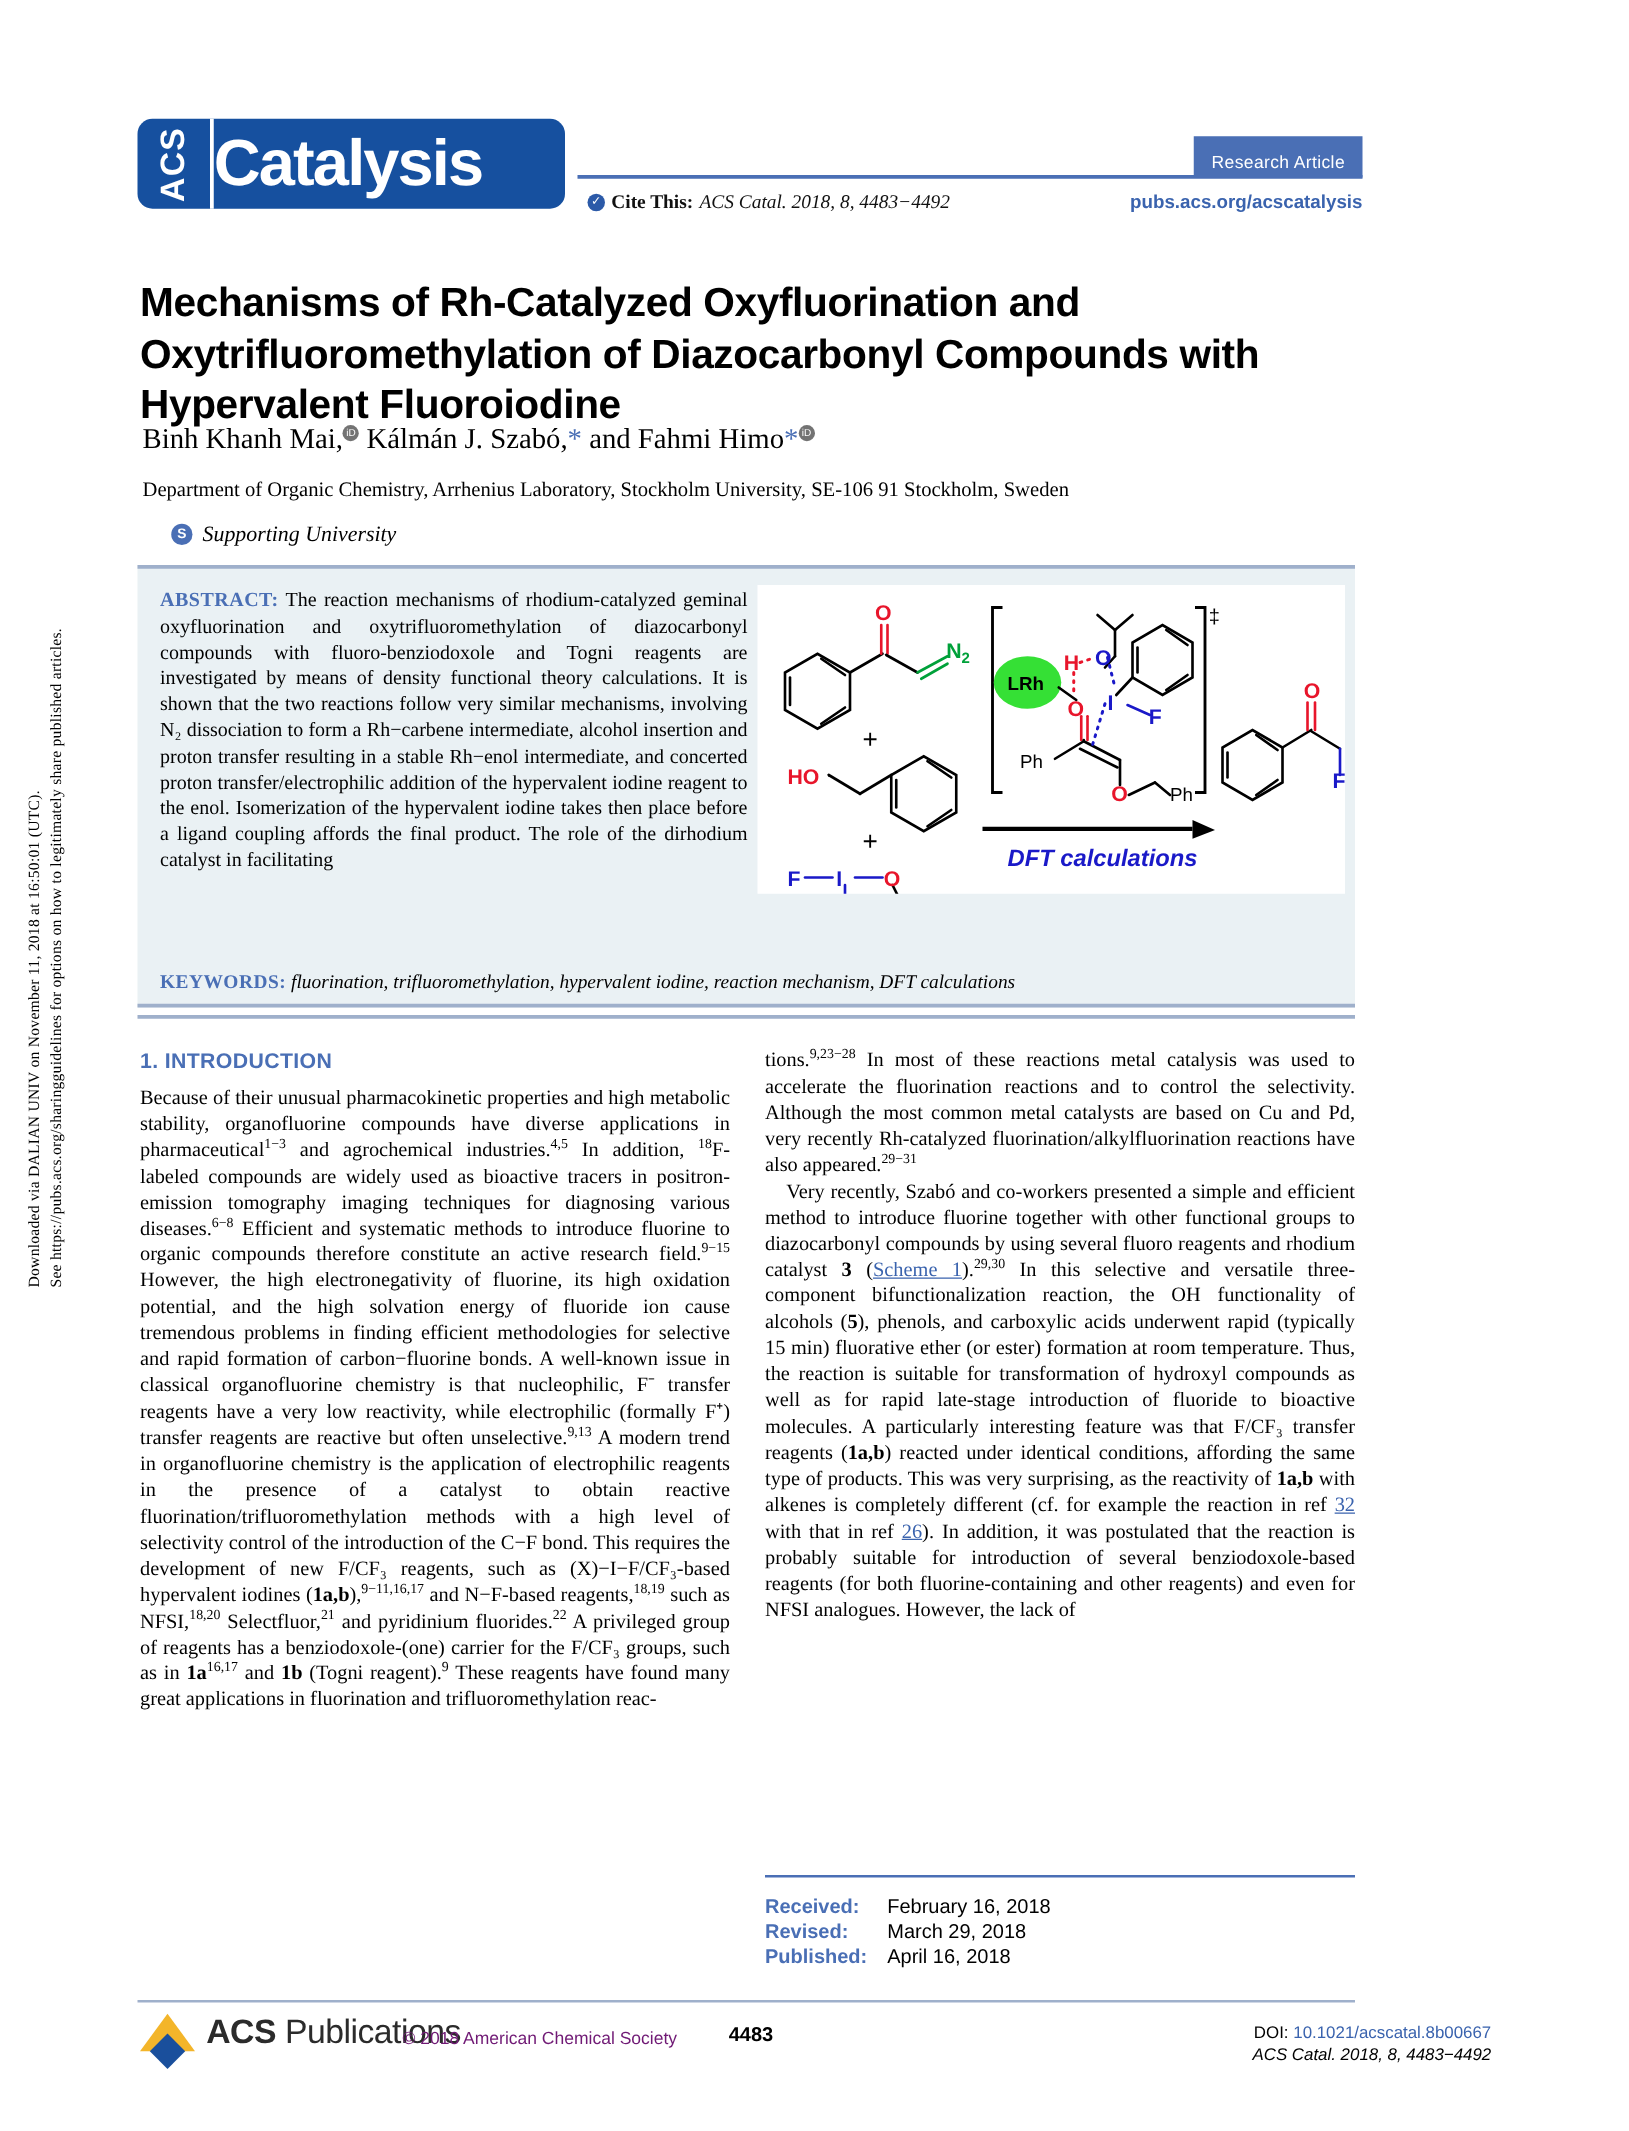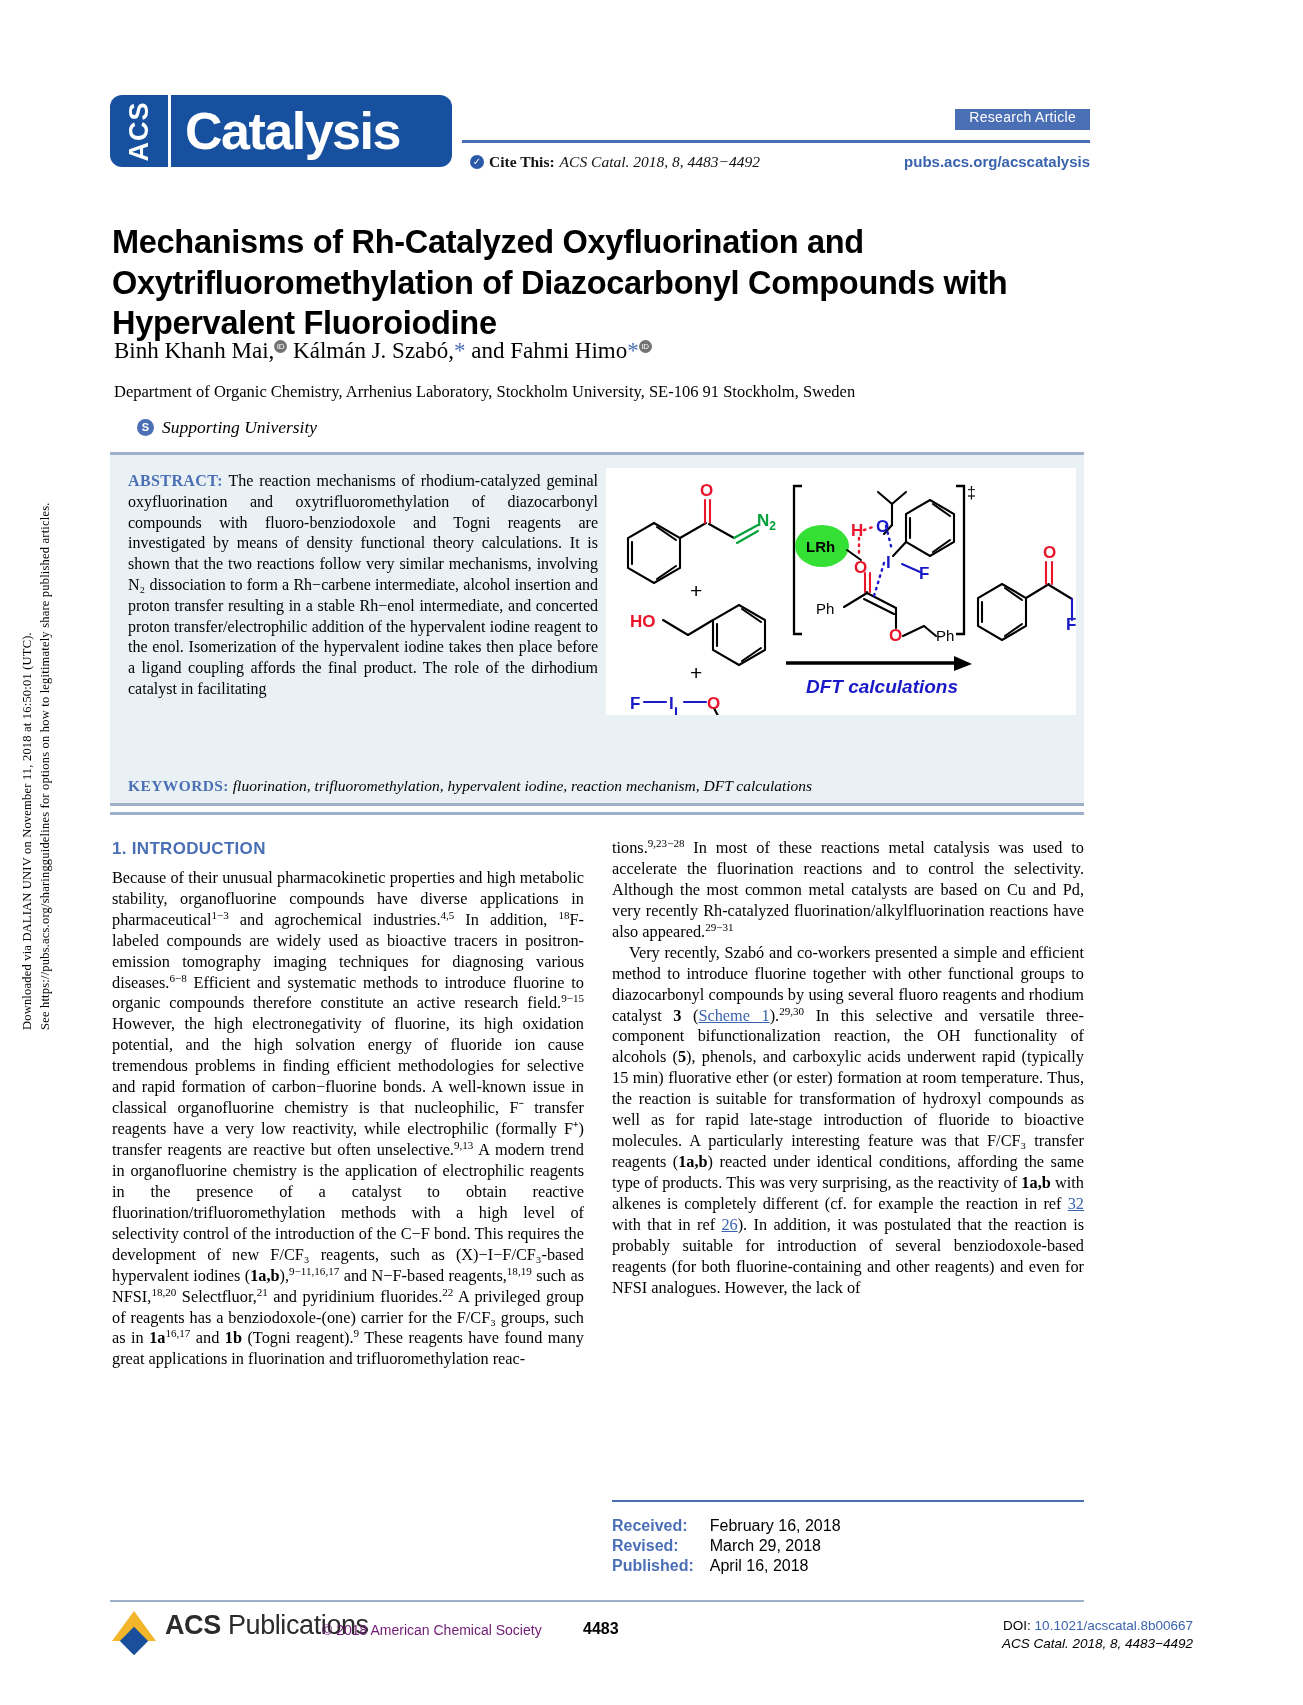--- a/index.html
+++ b/index.html
@@ -39,21 +39,21 @@
     border-right:3px solid #ffffff;
   }
   .logo-acs span{
     color:#ffffff; font-family:"Liberation Sans", sans-serif;
     font-weight:bold; font-size:27px; letter-spacing:1px;
     transform:rotate(-90deg); display:block;
   }
   .logo-word{
     color:#ffffff; font-family:"Liberation Sans", sans-serif;
     font-weight:bold; font-size:52px; letter-spacing:-1.5px;
-    margin-left:14px; line-height:1;
+    line-height:1;
   }
   .mast-rule{
     position:absolute; left:352px; top:45px; width:628px; height:2.5px;
     background:#4a6fb5;
   }
   .cite-line{
     position:absolute; left:360px; top:58px;
     font-size:15.5px; color:#111;
     font-family:"Liberation Serif", serif;
     display:flex; align-items:center; gap:5px;
@@ -62,21 +62,21 @@
     display:inline-block;width:14px;height:14px;border-radius:50%;
     background:#2c5aa8;color:#fff;font-size:10px;line-height:14px;
     text-align:center;font-family:"Liberation Sans",sans-serif;
   }
   .cite-label{font-weight:bold;}
   .cite-ital{font-style:italic;}
   .research-badge{
     position:absolute; right:0; top:14px;
     background:#4a6fb5; color:#ffffff;
     font-family:"Liberation Sans", sans-serif;
-    font-size:14px; padding:0 14px 5px 14px; letter-spacing:0.3px;
+    font-size:14px; padding:12px 14px 5px 14px; letter-spacing:0.3px;
   }
   .pubs-url{
     position:absolute; right:0; top:58px;
     font-family:"Liberation Sans", sans-serif;
     font-size:15px; color:#3a63ae;font-weight:bold;
   }
 
   
   .title{
     position:absolute; left:112px; top:222px; width:920px;

